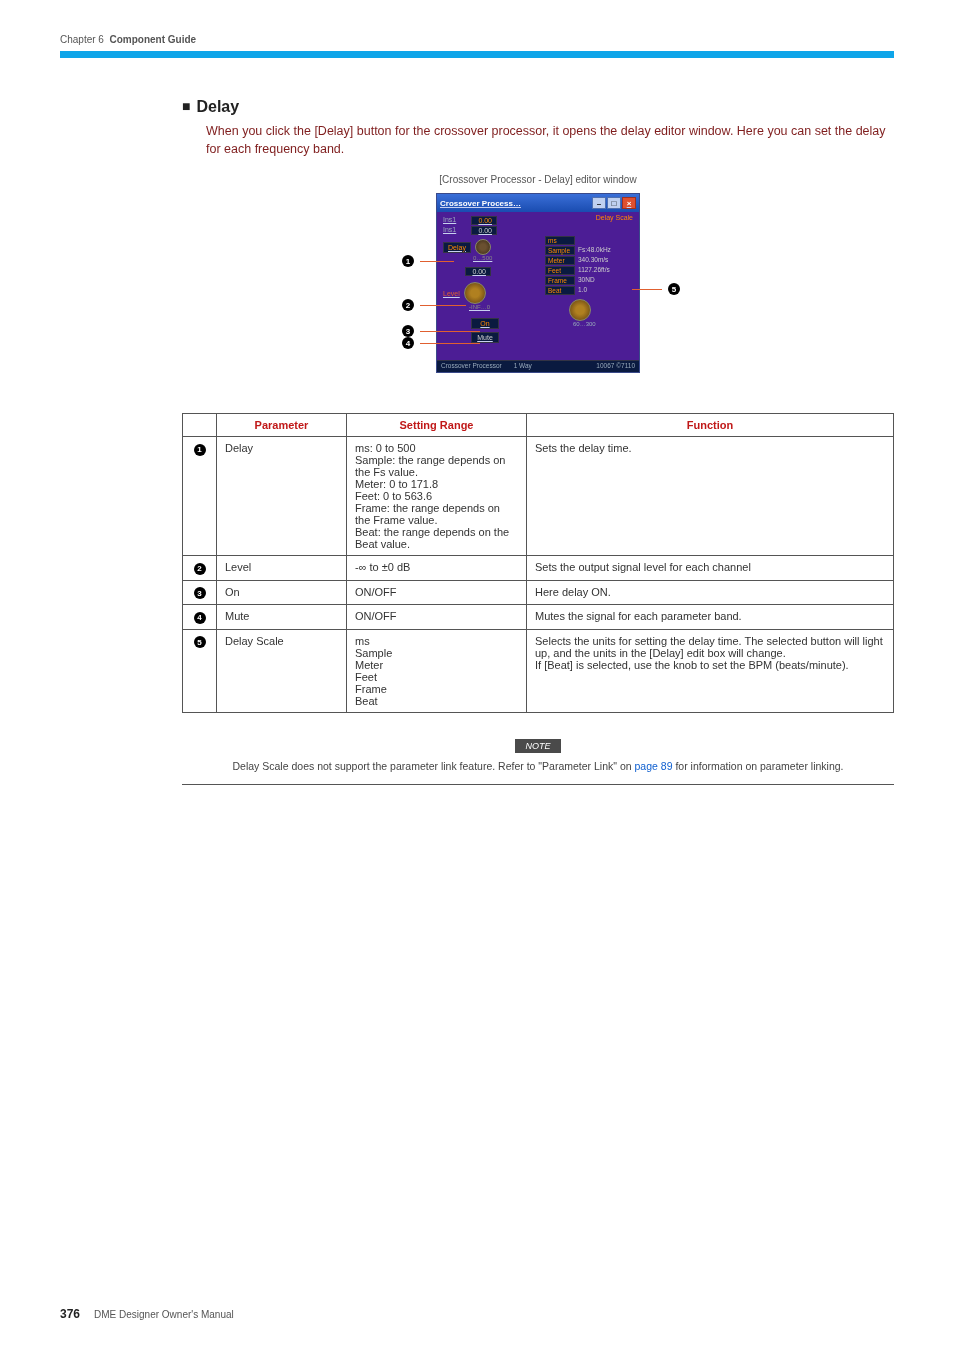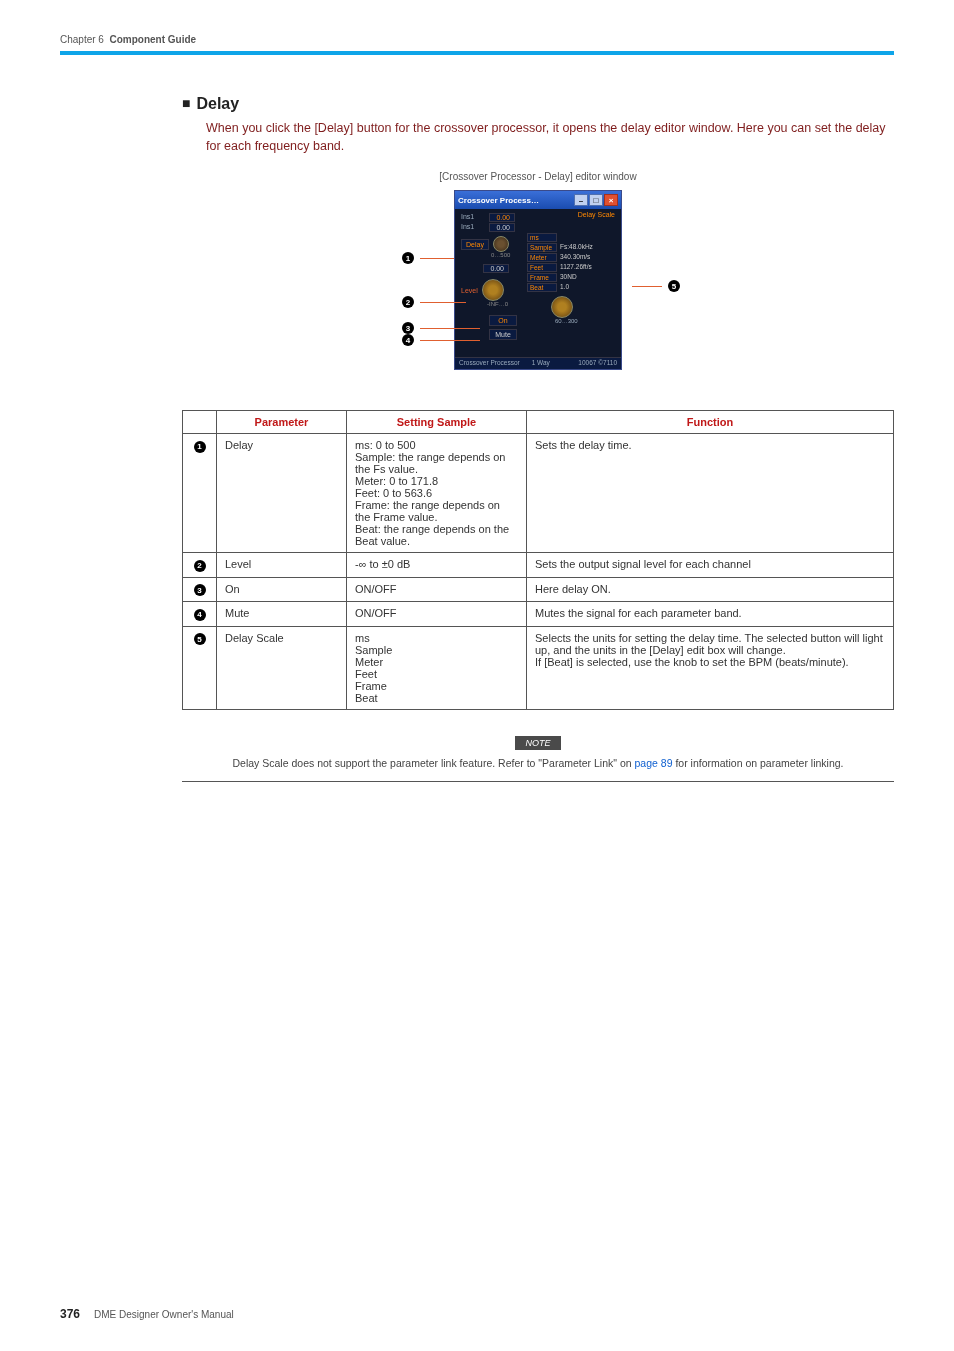--- a/index.html
+++ b/index.html
@@ -11,21 +11,21 @@
     position: relative;
     color: #333;
   }
   .page {
     padding: 34px 60px 0 60px;
   }
   .header-line {
     font-size: 10px;
     color: #555;
     padding-bottom: 6px;
-    border-bottom: 4px solid #0ea5e9;
+    border-bottom: 7px solid #0ea5e9;
     margin-bottom: 40px;
   }
   .header-line .bold { font-weight: bold; }
   .content {
     margin-left: 122px;
     margin-right: 0;
   }
   .section-title {
     font-size: 16px;
     font-weight: bold;
@@ -54,26 +54,27 @@
   .figure-wrap {
     position: relative;
     width: 100%;
     height: 190px;
     margin-bottom: 30px;
   }
   .editor-window {
     position: absolute;
     left: 50%;
     transform: translateX(-50%);
-    width: 168px;
+    width: 204px;
     height: 180px;
-    background: #0f172a;
+    background: #4c1d95;
     border: 1px solid #3a4a8a;
     font-size: 7px;
     color: #c8d0f0;
+    text-decoration: underline;
   }
   .titlebar {
     height: 18px;
     background: linear-gradient(#3a6fd8, #1a4cb0);
     display: flex;
     align-items: center;
     padding: 0 3px;
     color: #fff;
     font-size: 8px;
     font-weight: bold;
@@ -318,21 +319,21 @@
         <span class="cnum">5</span>
           <span class="lead w30"></span>
       </div>
     </div>
 
     <table class="param">
       <thead>
         <tr>
           <th></th>
           <th style="width:130px">Parameter</th>
-          <th style="width:180px">Setting Sample</th>
+          <th style="width:180px">Setting Range</th>
           <th>Function</th>
         </tr>
       </thead>
       <tbody>
         <tr>
           <td class="numcol"><span class="tnum">1</span></td>
           <td>Delay</td>
           <td style="white-space:pre-line">ms: 0 to 500
 Sample: the range depends on the Fs value.
 Meter: 0 to 171.8

